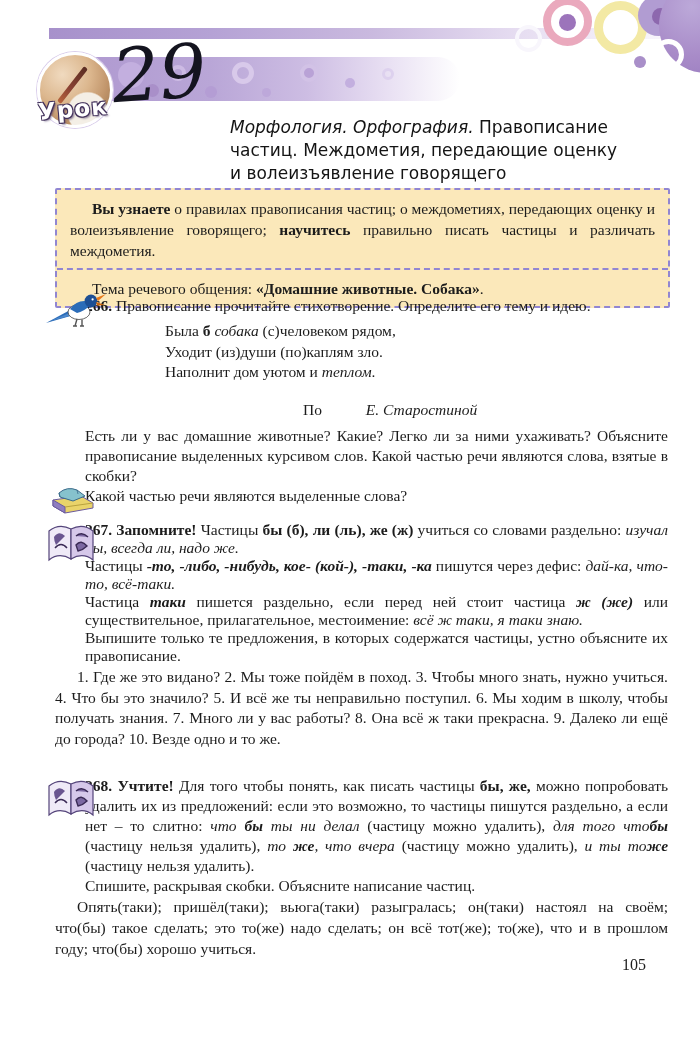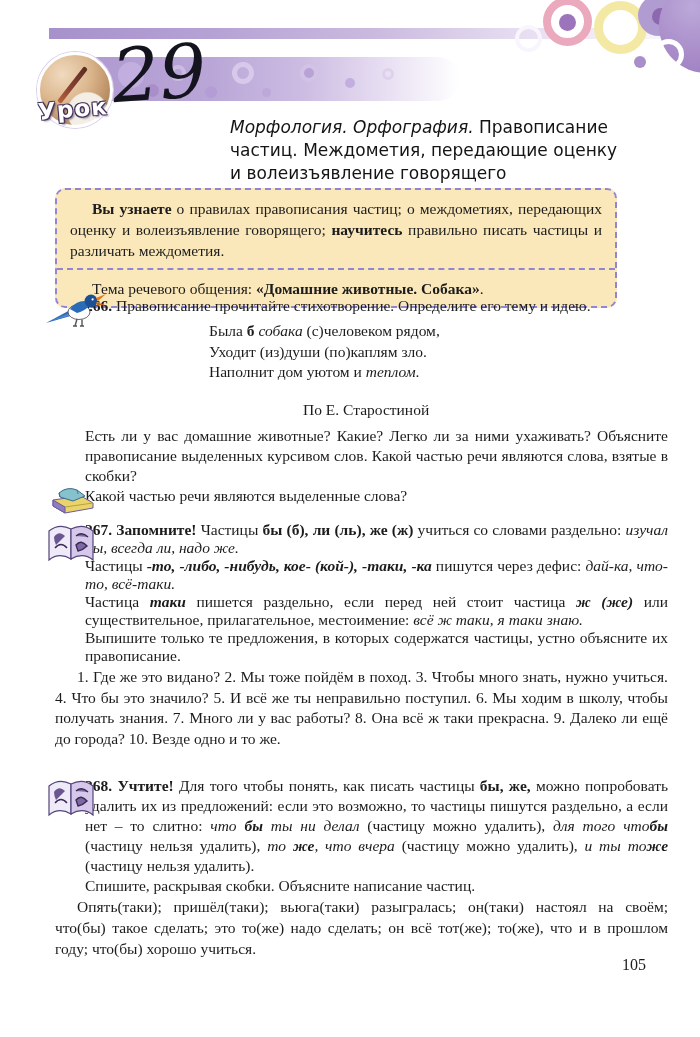--- a/index.html
+++ b/index.html
@@ -72,40 +72,40 @@
 
   
   .title {
     position:absolute; left:230px; top:116px; width:388px;
     font-family:"DejaVu Sans", sans-serif; font-weight:normal;
     font-size:17px; line-height:23px; color:#141414;
   }
 
   
   .infobox {
-    position:absolute; left:55px; top:188px; width:562px;
-    background:#fbe8ba; border:2px dashed #9186d2; border-radius:10px;
+    position:absolute; left:55px; top:188px; width:615px;
+    background:#fbe8ba; border:2px dashed #9186d2; border-radius:2px;
   }
   .ib-sec {
     padding:8px 13px 7px 13px; text-indent:22px; text-align:justify;
     font-size:15.5px; line-height:21px;
   }
   .ib-div { border-top:2px dashed #9186d2; margin:0; }
 
   
   .abs { position:absolute; left:55px; width:613px; }
   .ex-text { margin-left:30px; text-align:justify; font-size:15.5px; }
   .icon { position:absolute; }
   .icon svg { display:block; }
 
   .ex266-task { top:296px; }
   .ex266-task p { line-height:20px; }
   .bird-ic  { left:-11px; top:-6px; }
 
-  .poem { position:absolute; left:165px; top:321px; font-size:15.5px; line-height:20.5px;margin-left:44px; }
+  .poem { position:absolute; left:165px; top:321px; font-size:15.5px; line-height:20.5px; }
   .poem-author { position:absolute; left:303px; top:401px; font-size:15.5px; }
 
   .questions { top:426px; }
   .questions p { line-height:20px; }
   .books-ic { left:-10px; top:54px; }
 
   .ex267 { top:521px; }
   .ex267 p { line-height:18px; }
   .openbook-ic-1 { left:-11px; top:0px; }
 
@@ -176,21 +176,21 @@
       </svg>
     </span>
     <p class="ex-text"><span style="font-weight: bold;">266.</span><span> Правописание прочитайте стихотворение. Определите его тему и идею.</span></p>
   </section>
 
   <div class="poem">
     <div><span>Была </span><span style="font-weight: bold;">б</span><span> </span><span style="font-style: italic;">собака</span><span> (с)человеком рядом,</span></div>
     <div><span>Уходит (из)души (по)каплям зло.</span></div>
     <div><span>Наполнит дом уютом и </span><span style="font-style: italic;">теплом</span><span>.</span></div>
   </div>
-  <div class="poem-author"><span>По </span><span style="">Е. Старостиной</span></div>
+  <div class="poem-author"><span>По </span><span style="font-style: italic; margin-left: 40px;">Е. Старостиной</span></div>
 
   <section class="abs questions">
     <p class="ex-text"><span>Есть ли у вас домашние животные? Какие? Легко ли за ними ухаживать? Объясните правописание выделенных курсивом слов. Какой частью речи являются слова, взятые в скобки?</span></p>
     <p class="ex-text"><span>Какой частью речи являются выделенные слова?</span></p>
     <span class="icon books-ic">
       <svg width="54" height="36" viewBox="0 0 54 36">
         <path d="M8 20 L36 16 L48 23 L48 28 L20 33 L8 26 Z" fill="#e9d36a" stroke="#6b5a9e" stroke-width="1"></path>
         <path d="M8 20 L8 26 L20 33 L20 27 Z" fill="#8f7ec0" stroke="#6b5a9e" stroke-width="1"></path>
         <path d="M20 27 L48 23" stroke="#b8a23e" stroke-width="1" fill="none"></path>
         <path d="M14 13 Q22 6 32 10 L40 16 L28 21 L15 17 Z" fill="#86c2cd" stroke="#3a6a8a" stroke-width="1"></path>

